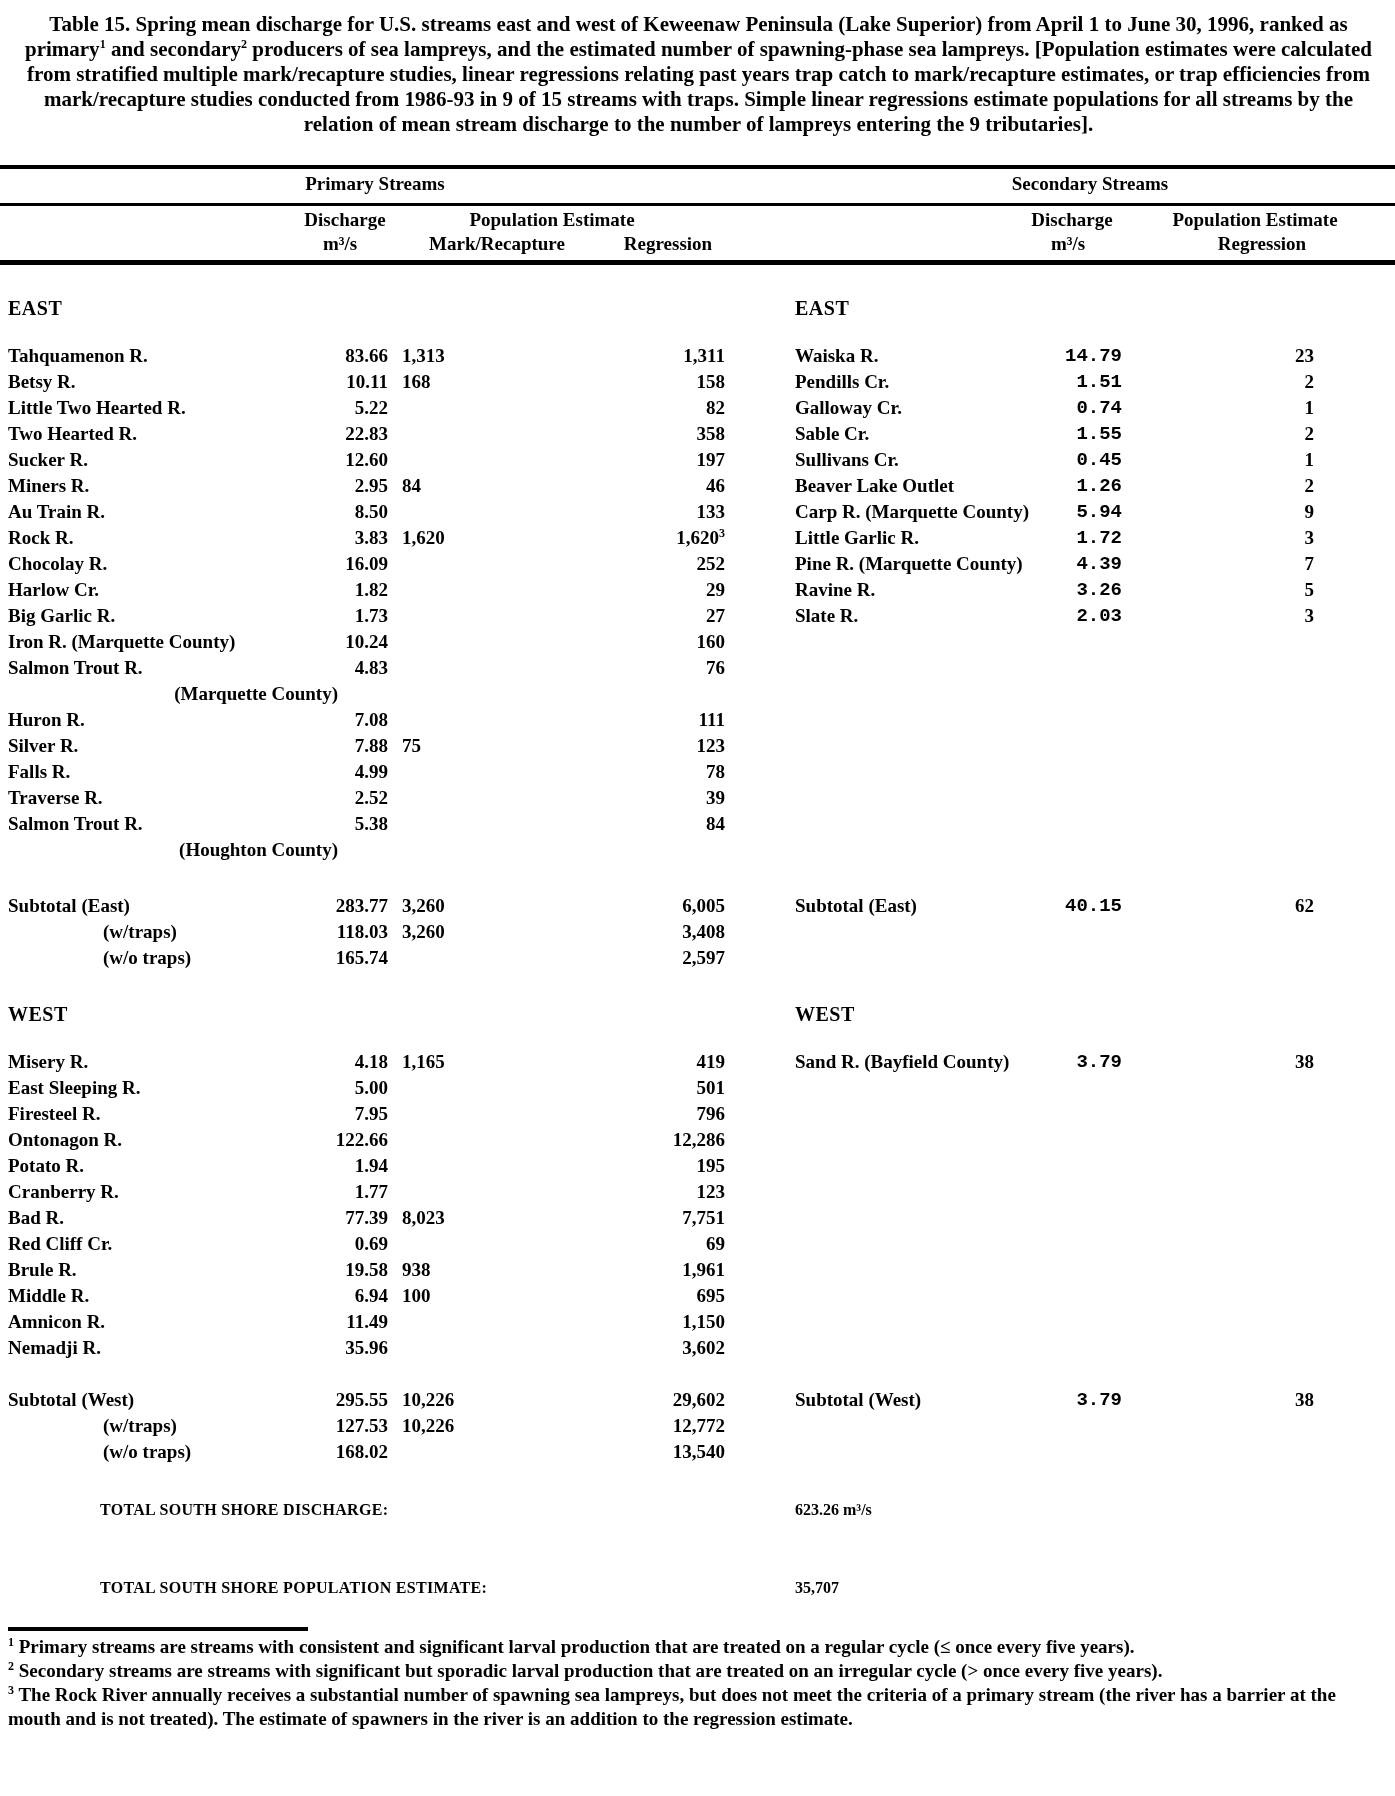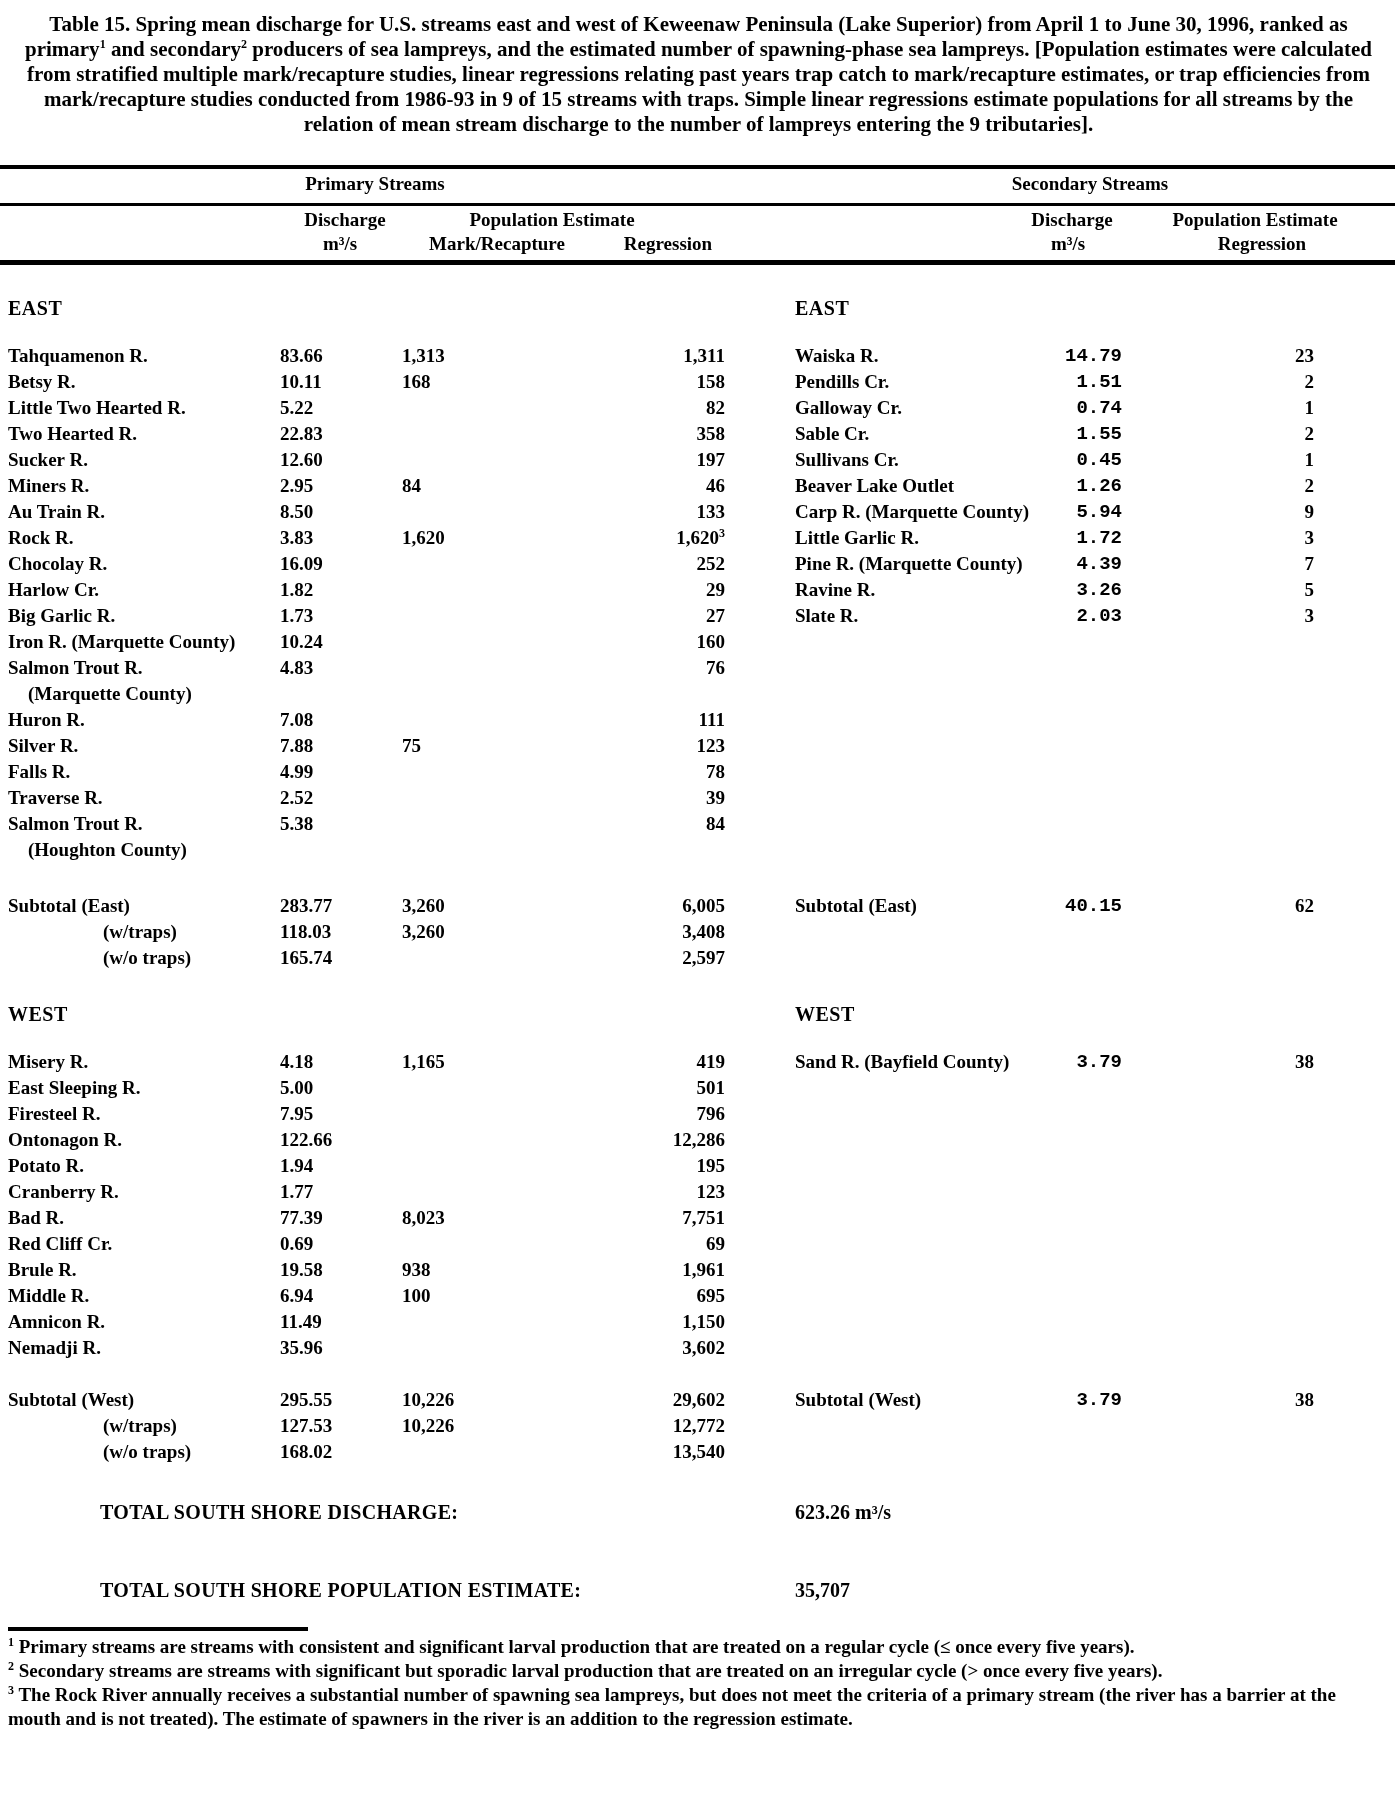--- a/index.html
+++ b/index.html
@@ -22,31 +22,31 @@
   
   .thead{position:relative;height:100px;margin-top:28px;}
   .rule{position:absolute;left:0;width:1395px;background:#000;}
   .hc{position:absolute;transform:translateX(-50%);white-space:nowrap;font-size:19px;}
   
   #table-body{position:relative;margin-top:30px;}
   .trow{position:relative;height:26px;}
   .cell{position:absolute;top:0;white-space:nowrap;font-size:19px;line-height:26px;}
   .ln{left:8px;width:310px;}
   .rn{left:795px;width:260px;}
-  .ind1{padding-left:20px;}
+  .ind1{padding-left:20px;text-align:right;}
   .ind2{padding-left:95px;}
-  .ld{left:280px;width:108px;text-align:left;}
+  .ld{left:280px;width:108px;text-align:right;}
   .lm{left:402px;width:108px;}
   .lr{left:585px;width:140px;text-align:right;}
   .rd{left:1022px;width:100px;text-align:right;font-family:Liberation Mono, monospace;}
   .rr{left:1214px;width:100px;text-align:right;}
   .sec{font-size:20px;letter-spacing:0.5px;}
   .gap{width:100%;}
   
-  .total-row{position:relative;height:28px;font-size:20px;}
+  .total-row{position:relative;height:28px;font-size:16px;}
   .total-row .tl{position:absolute;left:100px;white-space:nowrap;letter-spacing:0.3px;}
   .total-row .tv{position:absolute;left:795px;white-space:nowrap;}
   #total-discharge-row{margin-top:36px;}
   #total-population-row{margin-top:50px;}
   
   .footnotes{margin-top:20px;padding-left:8px;width:1378px;}
   .fn-rule{width:300px;height:4px;background:#000;margin-bottom:4px;}
   .footnotes p{margin:0;font-size:19px;line-height:24px;}
 </style>
 </head>

